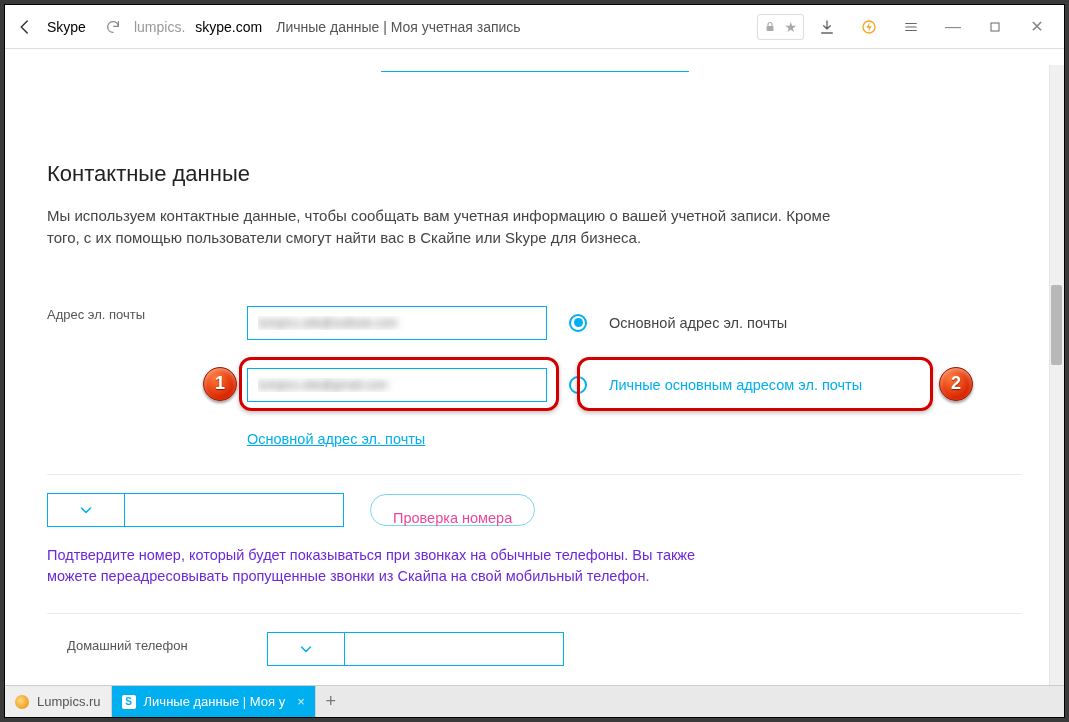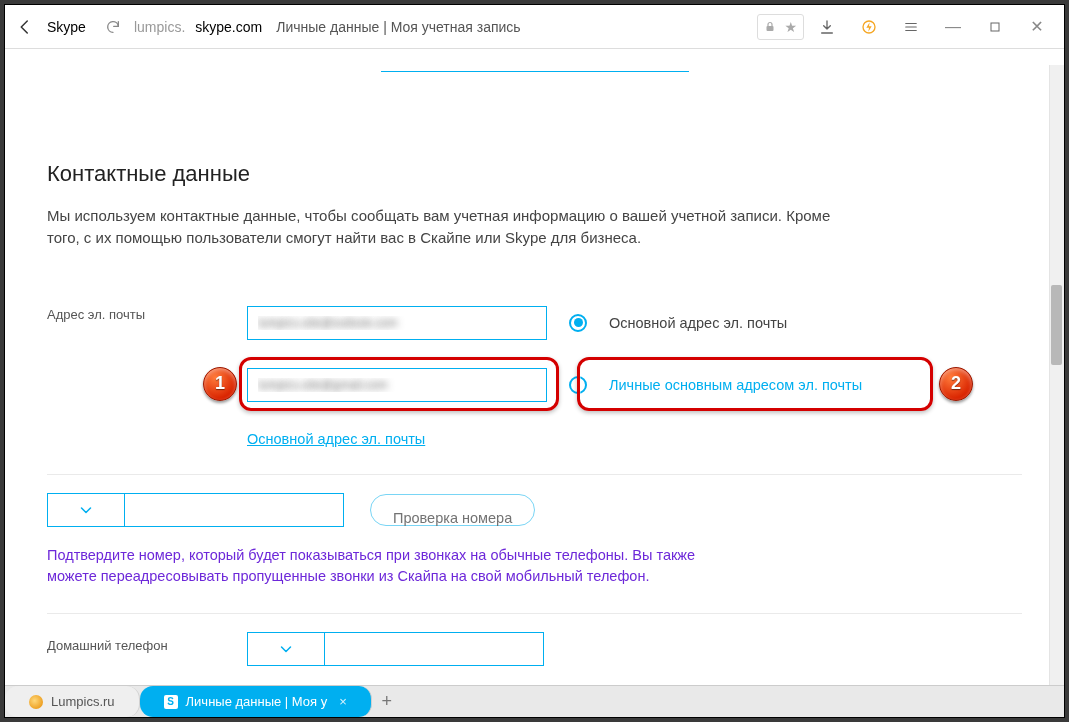--- a/index.html
+++ b/index.html
@@ -41,25 +41,25 @@
   .addlink { color:#00aff0; font-size:14.5px; display:inline-block; margin-top:6px; }
   .annot { position:absolute; border:3px solid #d40000; border-radius:12px; box-shadow: 0 2px 4px rgba(0,0,0,.25), inset 0 0 0 1px rgba(255,255,255,.3); pointer-events:none; }
   .annot1 { left:-8px; top:-6px; width:320px; height:54px; }
   .annot2 { left:330px; top:-6px; width:356px; height:54px; }
   .bubble { position:absolute; width:34px; height:34px; border-radius:50%; background: radial-gradient(circle at 35% 30%, #ff7a3a, #d92400 70%); border:1px solid #9c1800; box-shadow: 0 2px 3px rgba(0,0,0,.4), inset 0 2px 4px rgba(255,255,255,.45); color:#fff; font-weight:700; font-size:18px; display:flex; align-items:center; justify-content:center; pointer-events:none; text-shadow:0 1px 1px rgba(0,0,0,.5);}
   .bubble.b1 { left:-44px; top:4px; }
   .bubble.b2 { left:692px; top:4px; }
   .dd { width: 78px; height:34px; border:1px solid #00aff0; display:flex; align-items:center; justify-content:center; color:#00aff0; }
   .phone-input { width: 220px; height:34px; border:1px solid #00aff0; margin-left:-1px; }
   .phonewrap { display:flex; align-items:center; gap: 26px; }
-  .verify-btn { height:21px; border:1px solid #79d5f5; color:#737373; background:#fff; border-radius:20px; padding:15px 22px; font-size:14.5px; }
+  .verify-btn { height:21px; border:1px solid #79d5f5; color:#ec4899; background:#fff; border-radius:20px; padding:15px 22px; font-size:14.5px; }
   .note { margin-top: 18px; font-size:14.5px; color:#6d28d9; line-height:1.45; max-width:700px; }
   
   .tabbar { position:absolute; left:0; right:0; bottom:0; height:32px; background:#e9e9e9; border-top:1px solid #ccc; display:flex; align-items:stretch; }
-  .tab { display:flex; align-items:center; gap:8px; padding:0 24px; font-size:13px; border-right:1px solid #d0d0d0;border-radius:13px; }
+  .tab { display:flex; align-items:center; gap:8px; padding:0 10px; font-size:13px; border-right:1px solid #d0d0d0; }
   .tab .fav { width:14px; height:14px; border-radius:50%; }
   .tab.inactive { background:#efefef; color:#555; }
   .tab.inactive .fav { background: radial-gradient(circle at 40% 40%, #ffd87a, #e68a00); }
   .tab.active { background:#00aff0; color:#fff; }
   .tab.active .fav { background:#fff; color:#00aff0; font-weight:700; font-size:10px; display:flex; align-items:center; justify-content:center; border-radius:2px;}
   .tab .close { margin-left:4px; opacity:.85; }
   .newtab { width:30px; display:flex; align-items:center; justify-content:center; color:#777; font-size:18px; }
   svg { display:block; }
 </style>
 </head>
@@ -163,21 +163,21 @@
                     </svg>
                 </div>
                 <input class="phone-input" style="">
               </div>
               <button class="verify-btn">Проверка номера</button>
             </div>
             <p class="note">Подтвердите номер, который будет показываться при звонках на обычные телефоны. Вы также можете переадресовывать пропущенные звонки из Скайпа на свой мобильный телефон.</p>
           </div>
         </div>
 
-        <div class="row nobottom" style="padding-bottom:0;">
+        <div class="row nobottom" style="padding-bottom:0;margin-left:20px;">
           <div class="label">Домашний телефон</div>
           <div class="controls">
             <div style="display:flex;">
               <div class="dd">
                 <svg width="12" height="8" viewBox="0 0 24 14">
                     <path d="M3 3l9 9 9-9" stroke="#00aff0" stroke-width="3" fill="none" stroke-linecap="round" stroke-linejoin="round"></path>
                   </svg>
               </div>
               <input class="phone-input" style="">
             </div>

